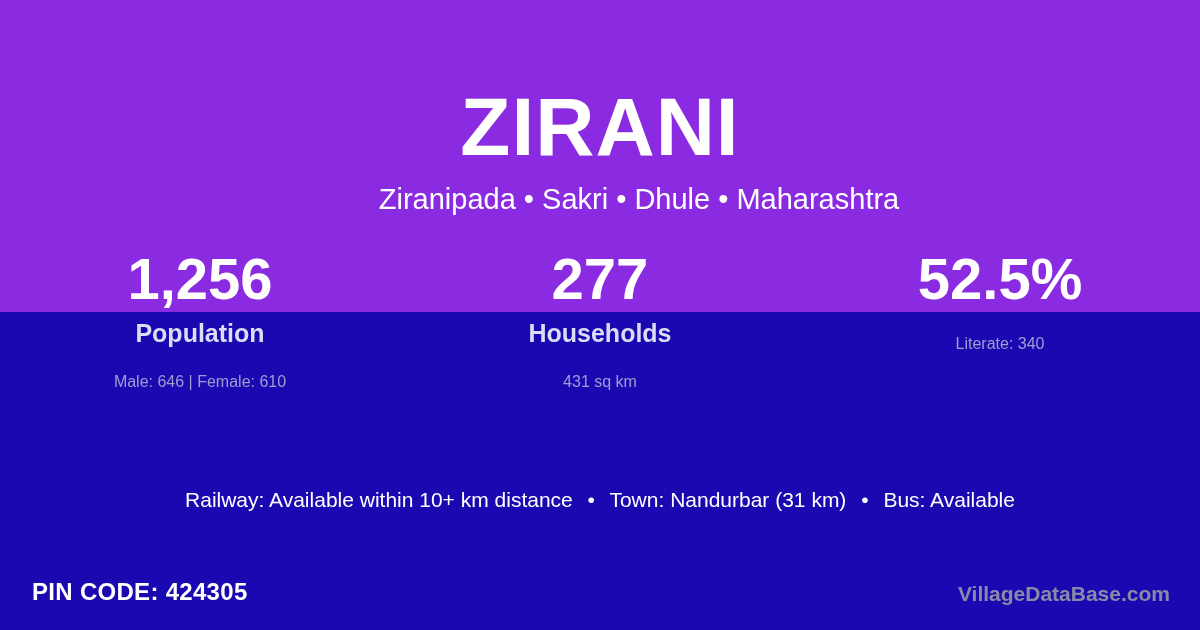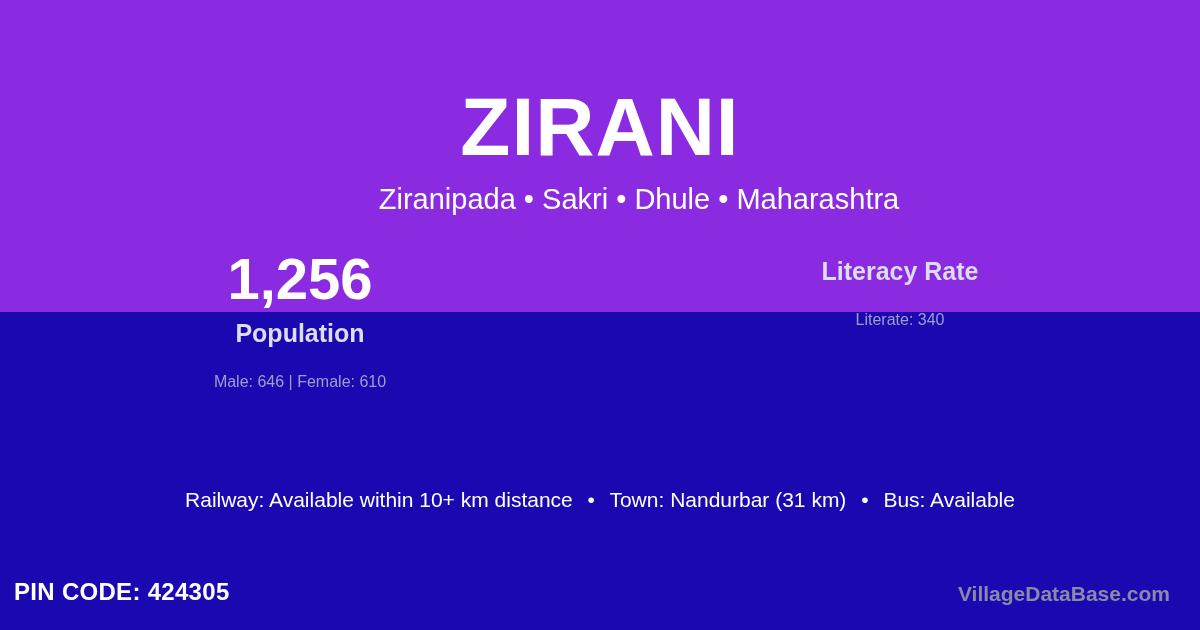--- a/index.html
+++ b/index.html
@@ -141,21 +141,21 @@
   .footer {
     position: absolute;
     left: 0;
     top: 572px;
     width: 1200px;
     height: 58px;
     z-index: 5;
   }
   .pin-code {
     position: absolute;
-    left: 14px;
+    left: 32px;
     top: 5px;
     font-size: 24px;
     line-height: 30px;
     font-weight: 700;
     color: #FFFFFF;
     letter-spacing: 0.3px;
     white-space: nowrap;
   }
   .brand {
     position: absolute;
@@ -183,23 +183,28 @@
   </div>
 
   <div class="stats-row">
 
     <div class="stat-col">
       <div class="stat-value">1,256</div>
       <div class="stat-label">Population</div>
       <div class="stat-sub">Male: 646 | Female: 610</div>
     </div>
 
-
     <div class="stat-col">
-      <div class="stat-label">Literacy Rate</div>
+      <div class="stat-value">277</div>
+      <div class="stat-label">Households</div>
+      <div class="stat-sub">431 sq km</div>
+    </div>
+
+    <div class="stat-col">
+      <div class="stat-value">52.5%</div>
       <div class="stat-sub">Literate: 340</div>
     </div>
 
   </div>
 
   <div class="info-line">
     <span>Railway: Available within 10+ km distance</span>
     <span class="info-sep">•</span>
     <span>Town: Nandurbar (31 km)</span>
     <span class="info-sep">•</span>

